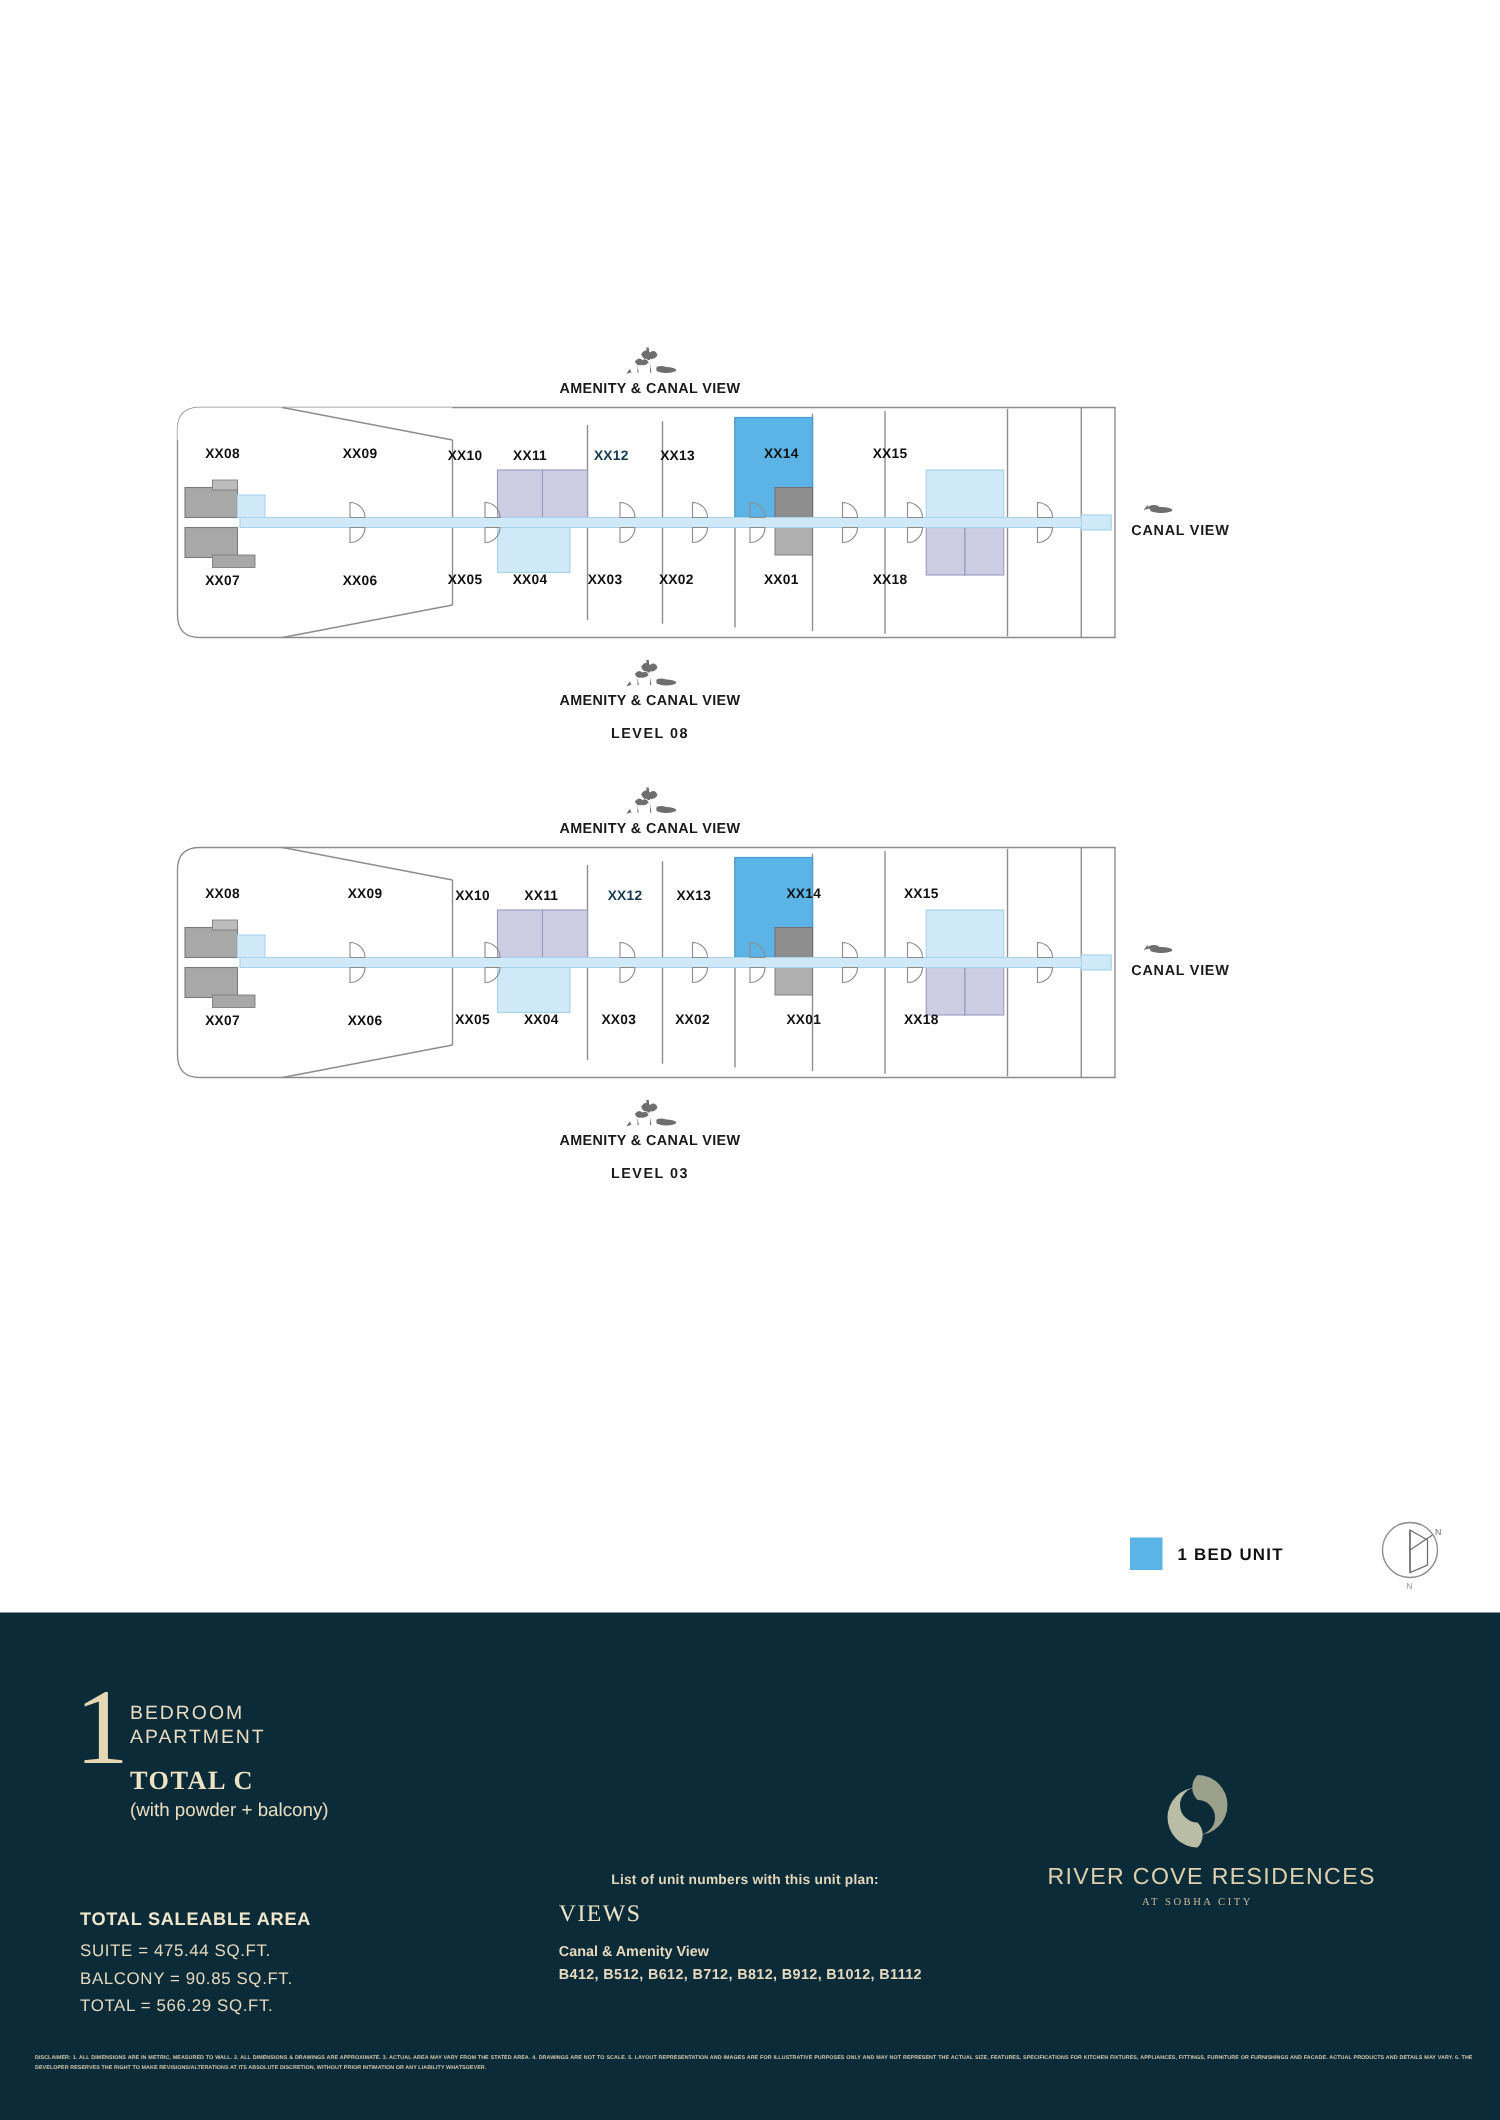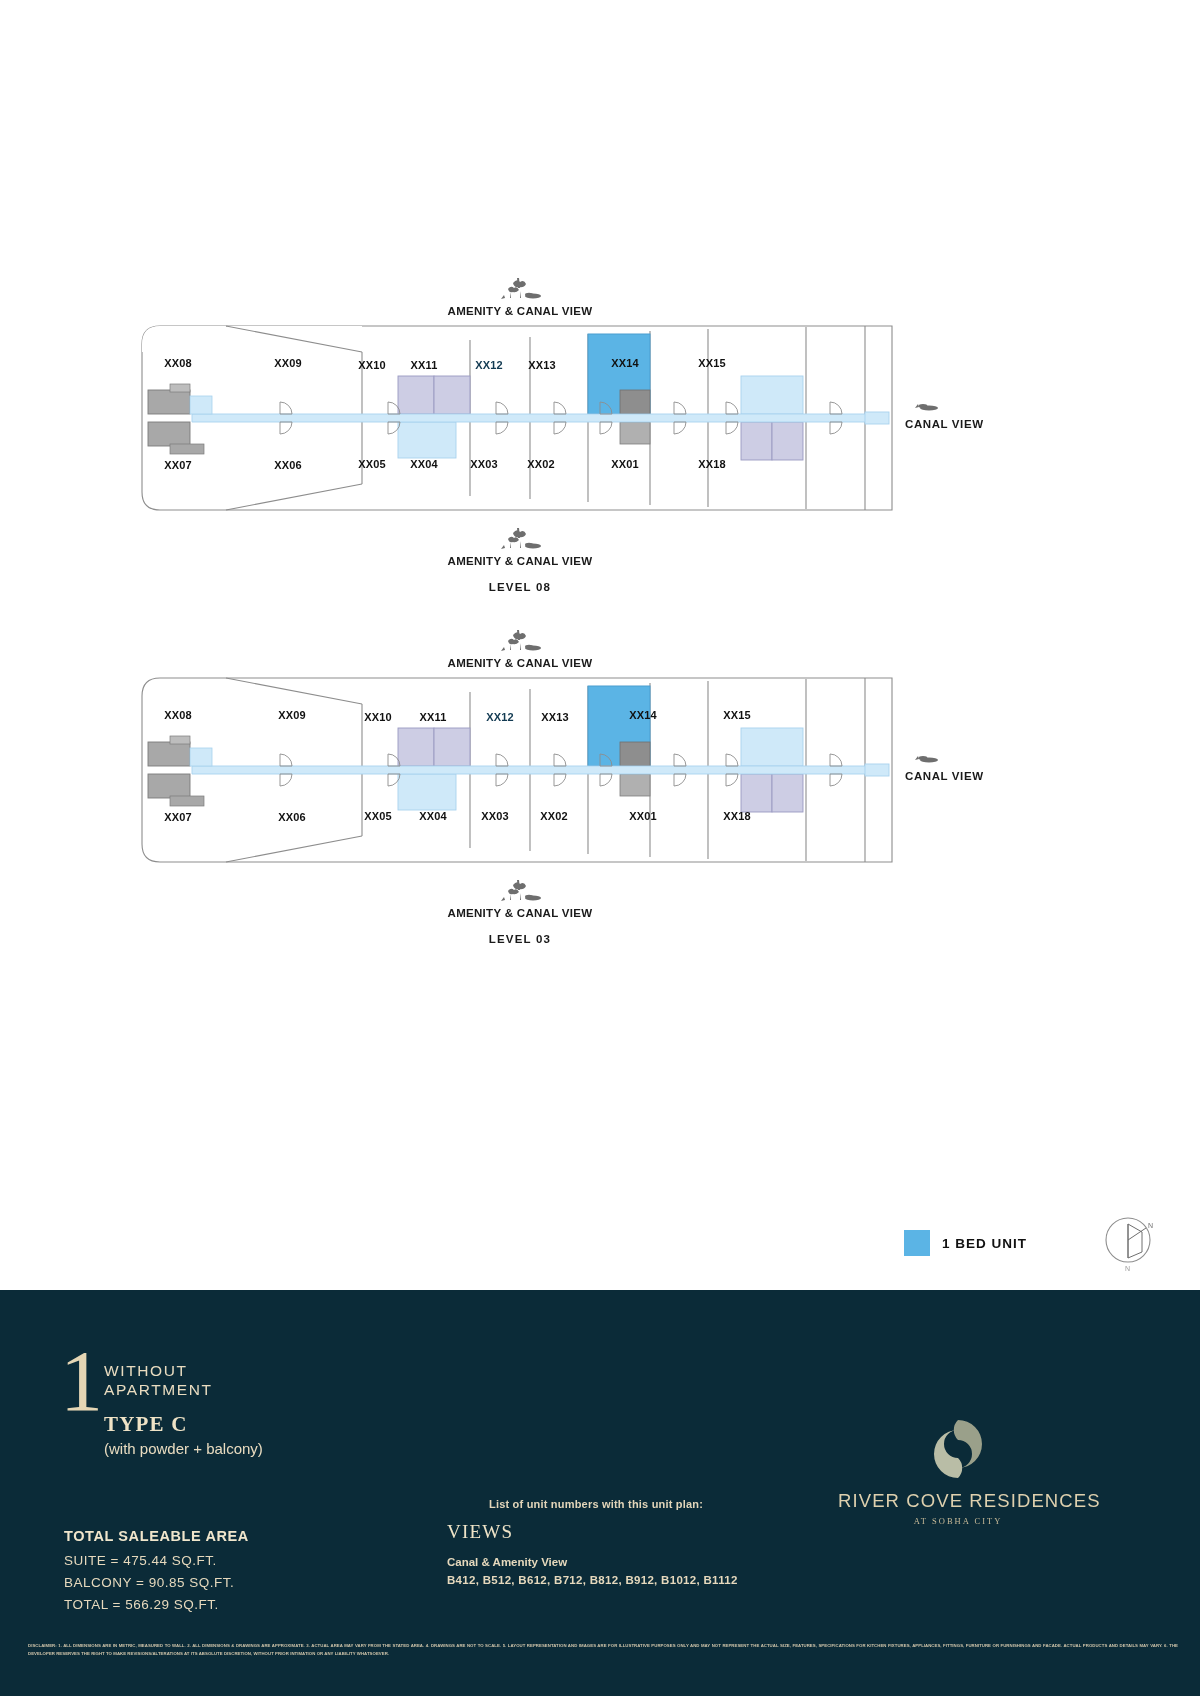--- a/index.html
+++ b/index.html
@@ -355,24 +355,24 @@
       <text x="50" y="16" font-size="7" fill="#6e6e6e" font-family="Liberation Sans, sans-serif">N</text>
       <text x="27" y="59" font-size="7" fill="#9a9a9a" font-family="Liberation Sans, sans-serif">N</text>
     </svg>
   </div>
 </div>
 
 <div class="footer"></div>
 
 <div class="bigone">1</div>
 <div class="bedblock">
-  <div class="l1">WITHOUT</div>
+  <div class="l1">BEDROOM</div>
   <div class="l2">APARTMENT</div>
 </div>
-<div class="typec">TYPE C</div>
+<div class="typec">TOTAL C</div>
 <div class="typesub">(with powder + balcony)</div>
 
 <div class="areablock">
   <div class="hd">TOTAL SALEABLE AREA</div>
   <div class="ln">SUITE = 475.44 SQ.FT.</div>
   <div class="ln">BALCONY = 90.85 SQ.FT.</div>
   <div class="ln">TOTAL = 566.29 SQ.FT.</div>
 </div>
 
 <div class="viewsblock">

